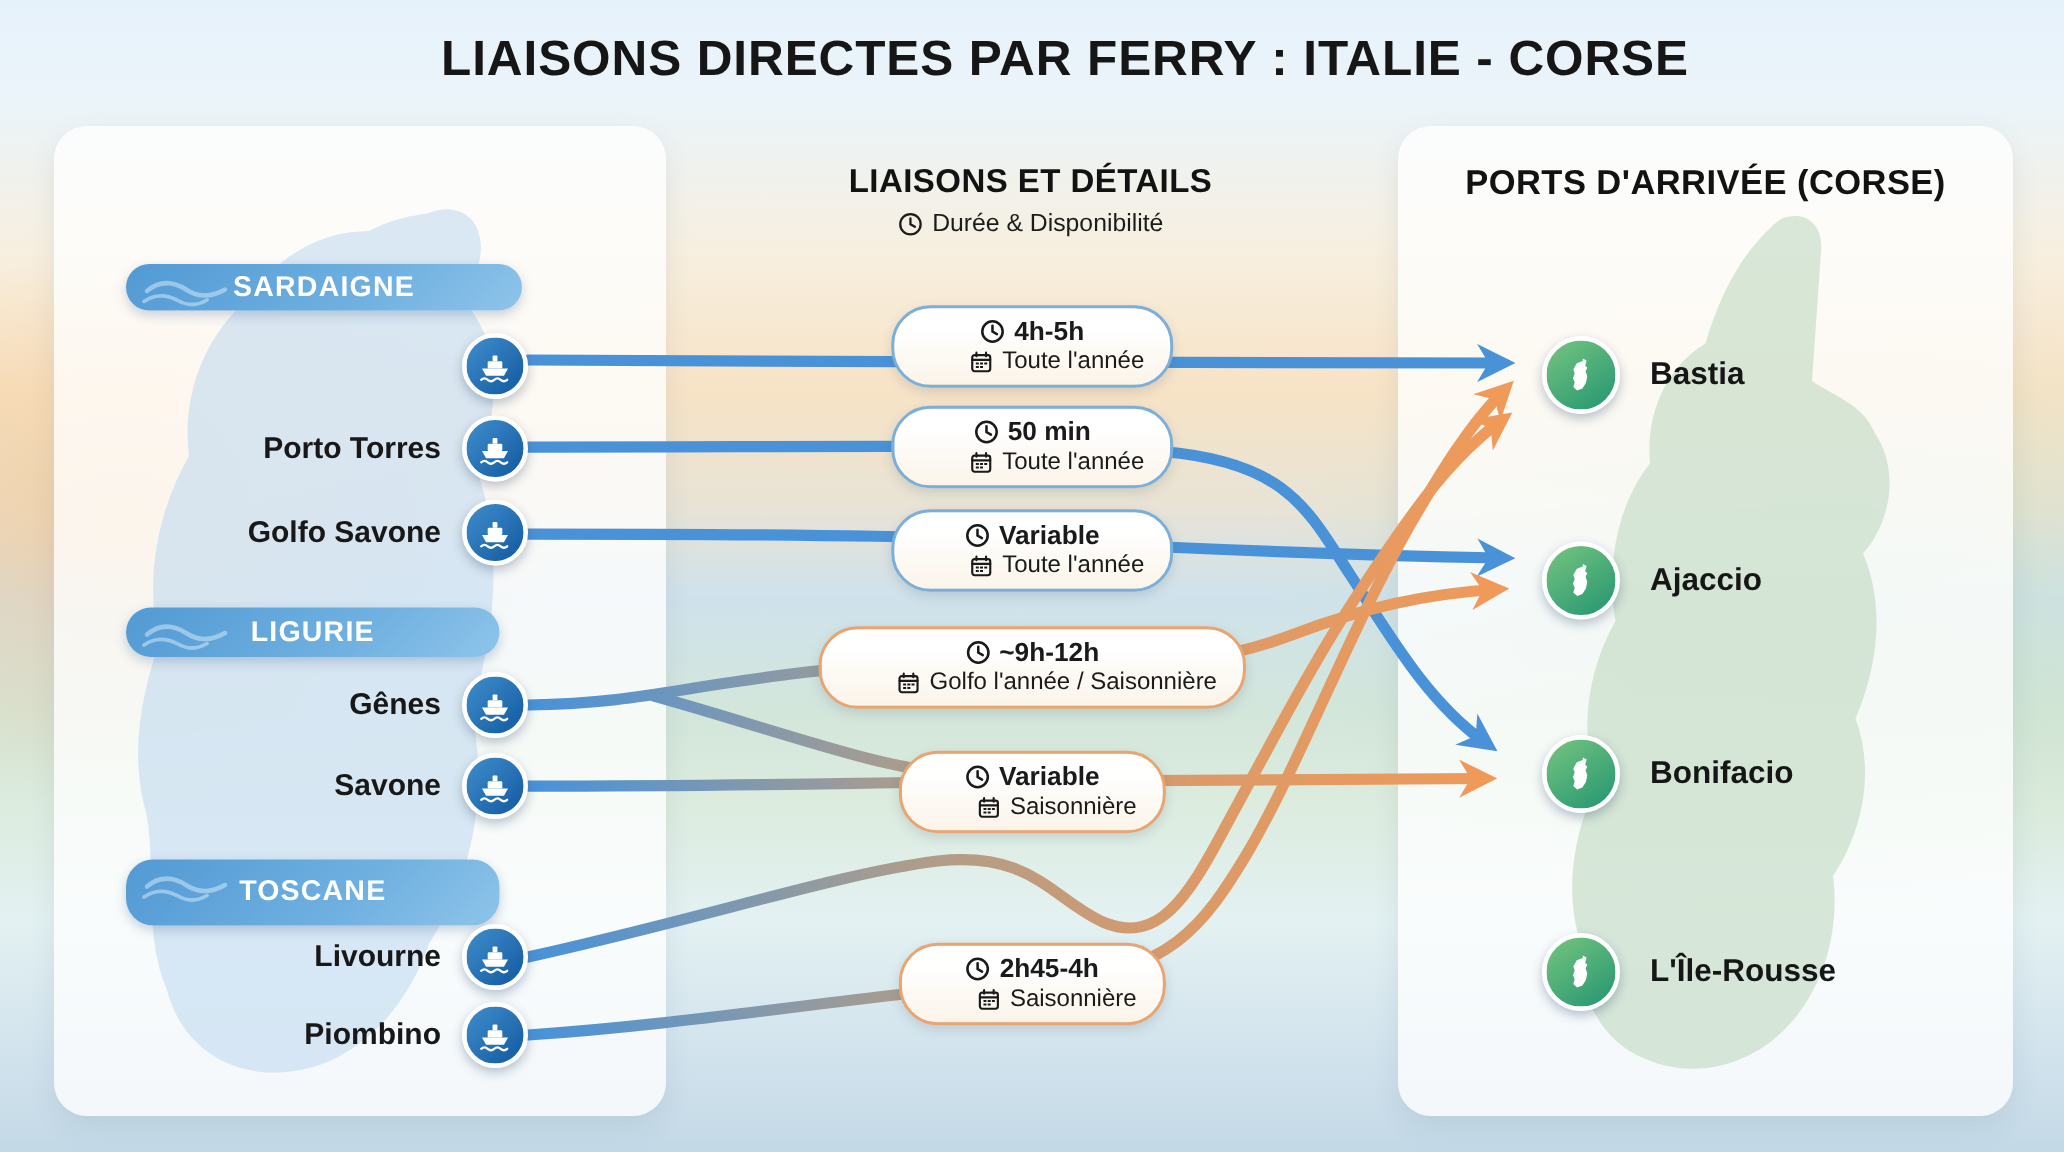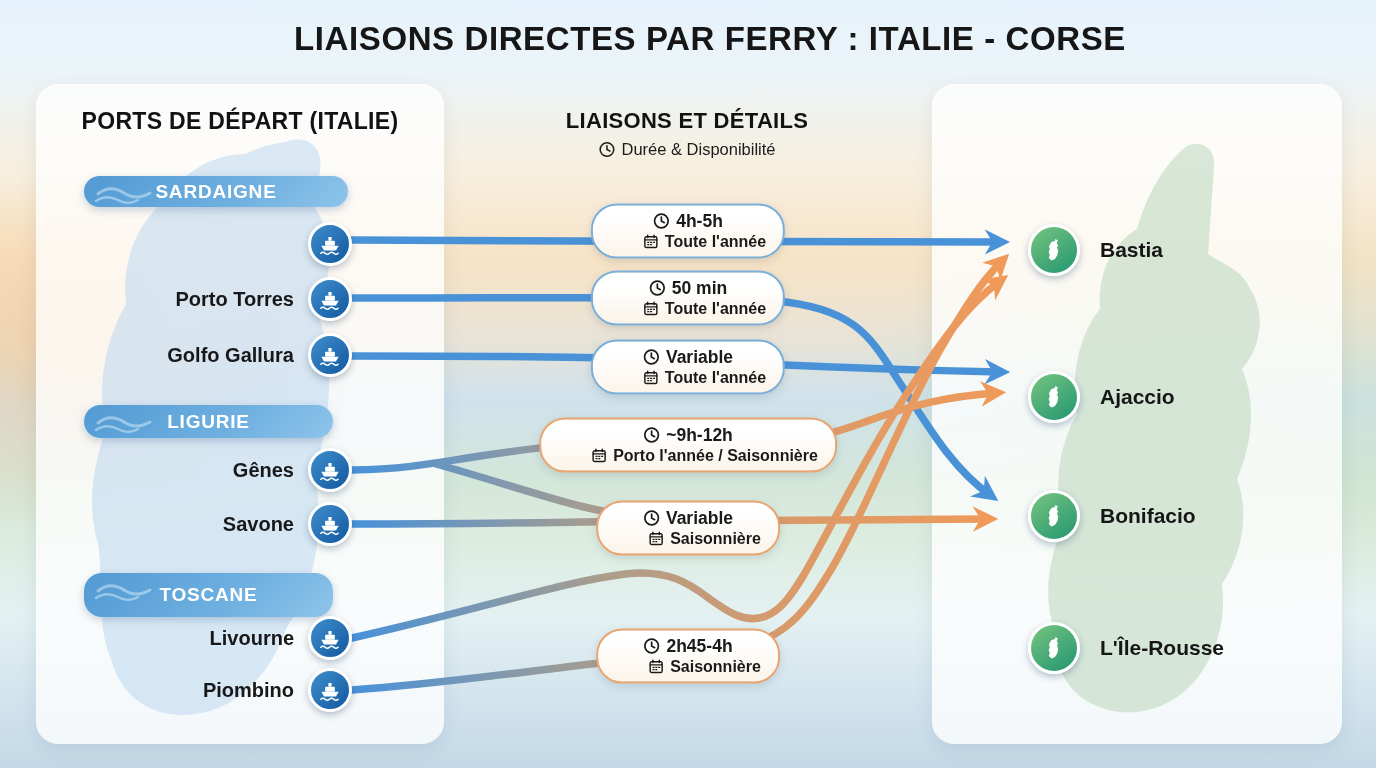--- a/index.html
+++ b/index.html
@@ -69,40 +69,40 @@
   .badge{
     position:absolute;z-index:4;transform:translate(-50%,-50%);
     background:linear-gradient(180deg,#ffffff 25%,#fbf4e9 100%);
     border-radius:26px;padding:5px 17px 6px 17px;text-align:left;
     box-shadow:0 3px 8px rgba(70,90,110,.18);white-space:nowrap;
   }
   .badge.annual{border:2px solid #7bafd9;}
   .badge.mixed,.badge.seasonal{border:2px solid #e8a471;}
   .badge-line{display:flex;align-items:center;justify-content:center;gap:6px;color:#1a1a1a;}
   .badge-duration{font-size:17.5px;font-weight:700;}
-  .badge-avail{font-size:16px;font-weight:700;margin-top:1px;padding-left:33px;}
+  .badge-avail{font-size:16px;font-weight:400;margin-top:1px;padding-left:33px;}
   .mini-icon{flex:0 0 auto;display:block;}
   svg.lines{position:absolute;left:0;top:0;z-index:2;}
 </style>
 </head>
 <body>
 
 <div class="abs title">LIAISONS DIRECTES PAR FERRY : ITALIE - CORSE</div>
 
 <div class="abs panel panel-left">
   <svg class="silhouette" width="408" height="660" viewBox="0 0 408 660">
     <path fill="#bcd7ee" opacity="0.55" d="M250,58 C270,50 288,62 284,88 L276,120 C300,150 296,190 282,230 C300,280 294,340 278,390 C290,440 280,500 250,545 C235,590 200,625 160,630 C120,636 85,615 75,575 C60,540 68,500 62,460 C50,420 58,380 70,345 C60,300 70,255 90,220 C85,180 100,140 130,115 C150,85 180,70 210,70 C225,62 238,60 250,58 Z"></path>
   </svg>
-  <div class="panel-title">PORTS DE DÉPART (ITALIE)</div>
 </div>
 
 <div class="abs panel panel-right">
   <svg class="silhouette" width="410" height="660" viewBox="0 0 410 660">
     <path fill="#b9d6bb" opacity="0.55" d="M255,62 C270,56 284,64 282,84 L276,170 C290,180 310,185 318,205 C335,230 328,265 310,285 C325,320 320,360 305,395 C318,430 310,470 290,500 C295,540 282,580 255,605 C230,628 195,635 165,622 C135,610 120,580 122,545 C110,510 118,470 132,440 C120,400 128,360 145,330 C138,290 148,250 168,225 C165,190 180,160 205,145 C215,110 232,80 255,62 Z"></path>
   </svg>
+  <div class="panel-title">PORTS D'ARRIVÉE (CORSE)</div>
 </div>
 
 <div class="pill" style="left:84px;top:176px;width:264px;height:31px;">
   <svg class="wave" width="70" height="28" viewBox="0 0 70 28">
       <path d="M4,16 q12,-10 26,-1 q12,8 26,0" fill="none" stroke="#cfe8f7" stroke-width="3" stroke-linecap="round"></path>
       <path d="M2,23 q10,-7 22,-1 q10,6 20,0" fill="none" stroke="#cfe8f7" stroke-width="2.5" stroke-linecap="round"></path>
     </svg>
   <span>SARDAIGNE</span>
 </div>
 <div class="pill" style="left:84px;top:405px;width:249px;height:33px;">
@@ -214,21 +214,21 @@
         <path d="M10,5.5 V10 L13.5,12" fill="none" stroke="#1a1a1a" stroke-width="2" stroke-linecap="round"></path>
       </svg>
       <span class="badge-duration">~9h-12h</span>
     </div>
   <div class="badge-line badge-avail">
       <svg class="mini-icon" width="16" height="16" viewBox="0 0 20 20">
         <rect x="2.5" y="4" width="15" height="13.5" rx="2" fill="none" stroke="#1a1a1a" stroke-width="1.8"></rect>
         <path d="M2.5,8 H17.5 M6,2 V5 M14,2 V5" stroke="#1a1a1a" stroke-width="1.8" fill="none" stroke-linecap="round"></path>
         <path d="M5.5,11 H8 M9,11 H11.5 M12.5,11 H15 M5.5,14 H8 M9,14 H11.5" stroke="#1a1a1a" stroke-width="1.6"></path>
       </svg>
-      <span>Porto l'année / Saisonnière</span>
+      <span>Golfo l'année / Saisonnière</span>
     </div>
 </div>
 <div class="badge seasonal" style="left:688px;top:528px;">
   <div class="badge-line">
       <svg class="mini-icon" width="17" height="17" viewBox="0 0 20 20">
         <circle cx="10" cy="10" r="8" fill="none" stroke="#1a1a1a" stroke-width="2"></circle>
         <path d="M10,5.5 V10 L13.5,12" fill="none" stroke="#1a1a1a" stroke-width="2" stroke-linecap="round"></path>
       </svg>
       <span class="badge-duration">Variable</span>
     </div>
@@ -274,21 +274,21 @@
   <div class="circle-icon ferry-circle">
       <svg width="26" height="26" viewBox="0 0 24 24">
         <path d="M4,13.5 H20 L17.5,18 H6.5 Z" fill="#fff"></path>
         <rect x="7.5" y="9" width="9" height="4.5" rx="0.8" fill="#fff"></rect>
         <rect x="10.5" y="5.5" width="3" height="3.5" rx="0.6" fill="#fff"></rect>
         <path d="M3.5,20.5 q2,-1.8 4,0 q2,1.8 4,0 q2,-1.8 4,0 q2,1.8 4,0" fill="none" stroke="#fff" stroke-width="1.4" stroke-linecap="round"></path>
       </svg>
     </div>
 </div>
 <div class="port-row" style="top:331px;">
-  <span class="port-label">Golfo Gallura</span>
+  <span class="port-label">Golfo Savone</span>
   <div class="circle-icon ferry-circle">
       <svg width="26" height="26" viewBox="0 0 24 24">
         <path d="M4,13.5 H20 L17.5,18 H6.5 Z" fill="#fff"></path>
         <rect x="7.5" y="9" width="9" height="4.5" rx="0.8" fill="#fff"></rect>
         <rect x="10.5" y="5.5" width="3" height="3.5" rx="0.6" fill="#fff"></rect>
         <path d="M3.5,20.5 q2,-1.8 4,0 q2,1.8 4,0 q2,-1.8 4,0 q2,1.8 4,0" fill="none" stroke="#fff" stroke-width="1.4" stroke-linecap="round"></path>
       </svg>
     </div>
 </div>
 <div class="port-row" style="top:446px;">
@@ -337,21 +337,21 @@
 </div>
 
 <div class="arrival-row" style="top:221px;">
   <div class="circle-icon corsica-circle">
       <svg width="28" height="28" viewBox="0 0 24 24">
         <path d="M13,2.5 l2.2,1.2 -0.8,3 1.2,1.2 -1,2 1,2.8 -0.8,3.8 -2,3.2 -3,1.2 -2.2,-2 0.8,-2.8 -1,-2.2 1,-2.8 -0.8,-2.2 2,-3.6 3.4,-1.3 z" fill="#fff"></path>
       </svg>
     </div>
   <span class="arrival-label">Bastia</span>
 </div>
-<div class="arrival-row" style="top:368px;">
+<div class="arrival-row" style="top:358px;">
   <div class="circle-icon corsica-circle">
       <svg width="28" height="28" viewBox="0 0 24 24">
         <path d="M13,2.5 l2.2,1.2 -0.8,3 1.2,1.2 -1,2 1,2.8 -0.8,3.8 -2,3.2 -3,1.2 -2.2,-2 0.8,-2.8 -1,-2.2 1,-2.8 -0.8,-2.2 2,-3.6 3.4,-1.3 z" fill="#fff"></path>
       </svg>
     </div>
   <span class="arrival-label">Ajaccio</span>
 </div>
 <div class="arrival-row" style="top:487px;">
   <div class="circle-icon corsica-circle">
       <svg width="28" height="28" viewBox="0 0 24 24">

